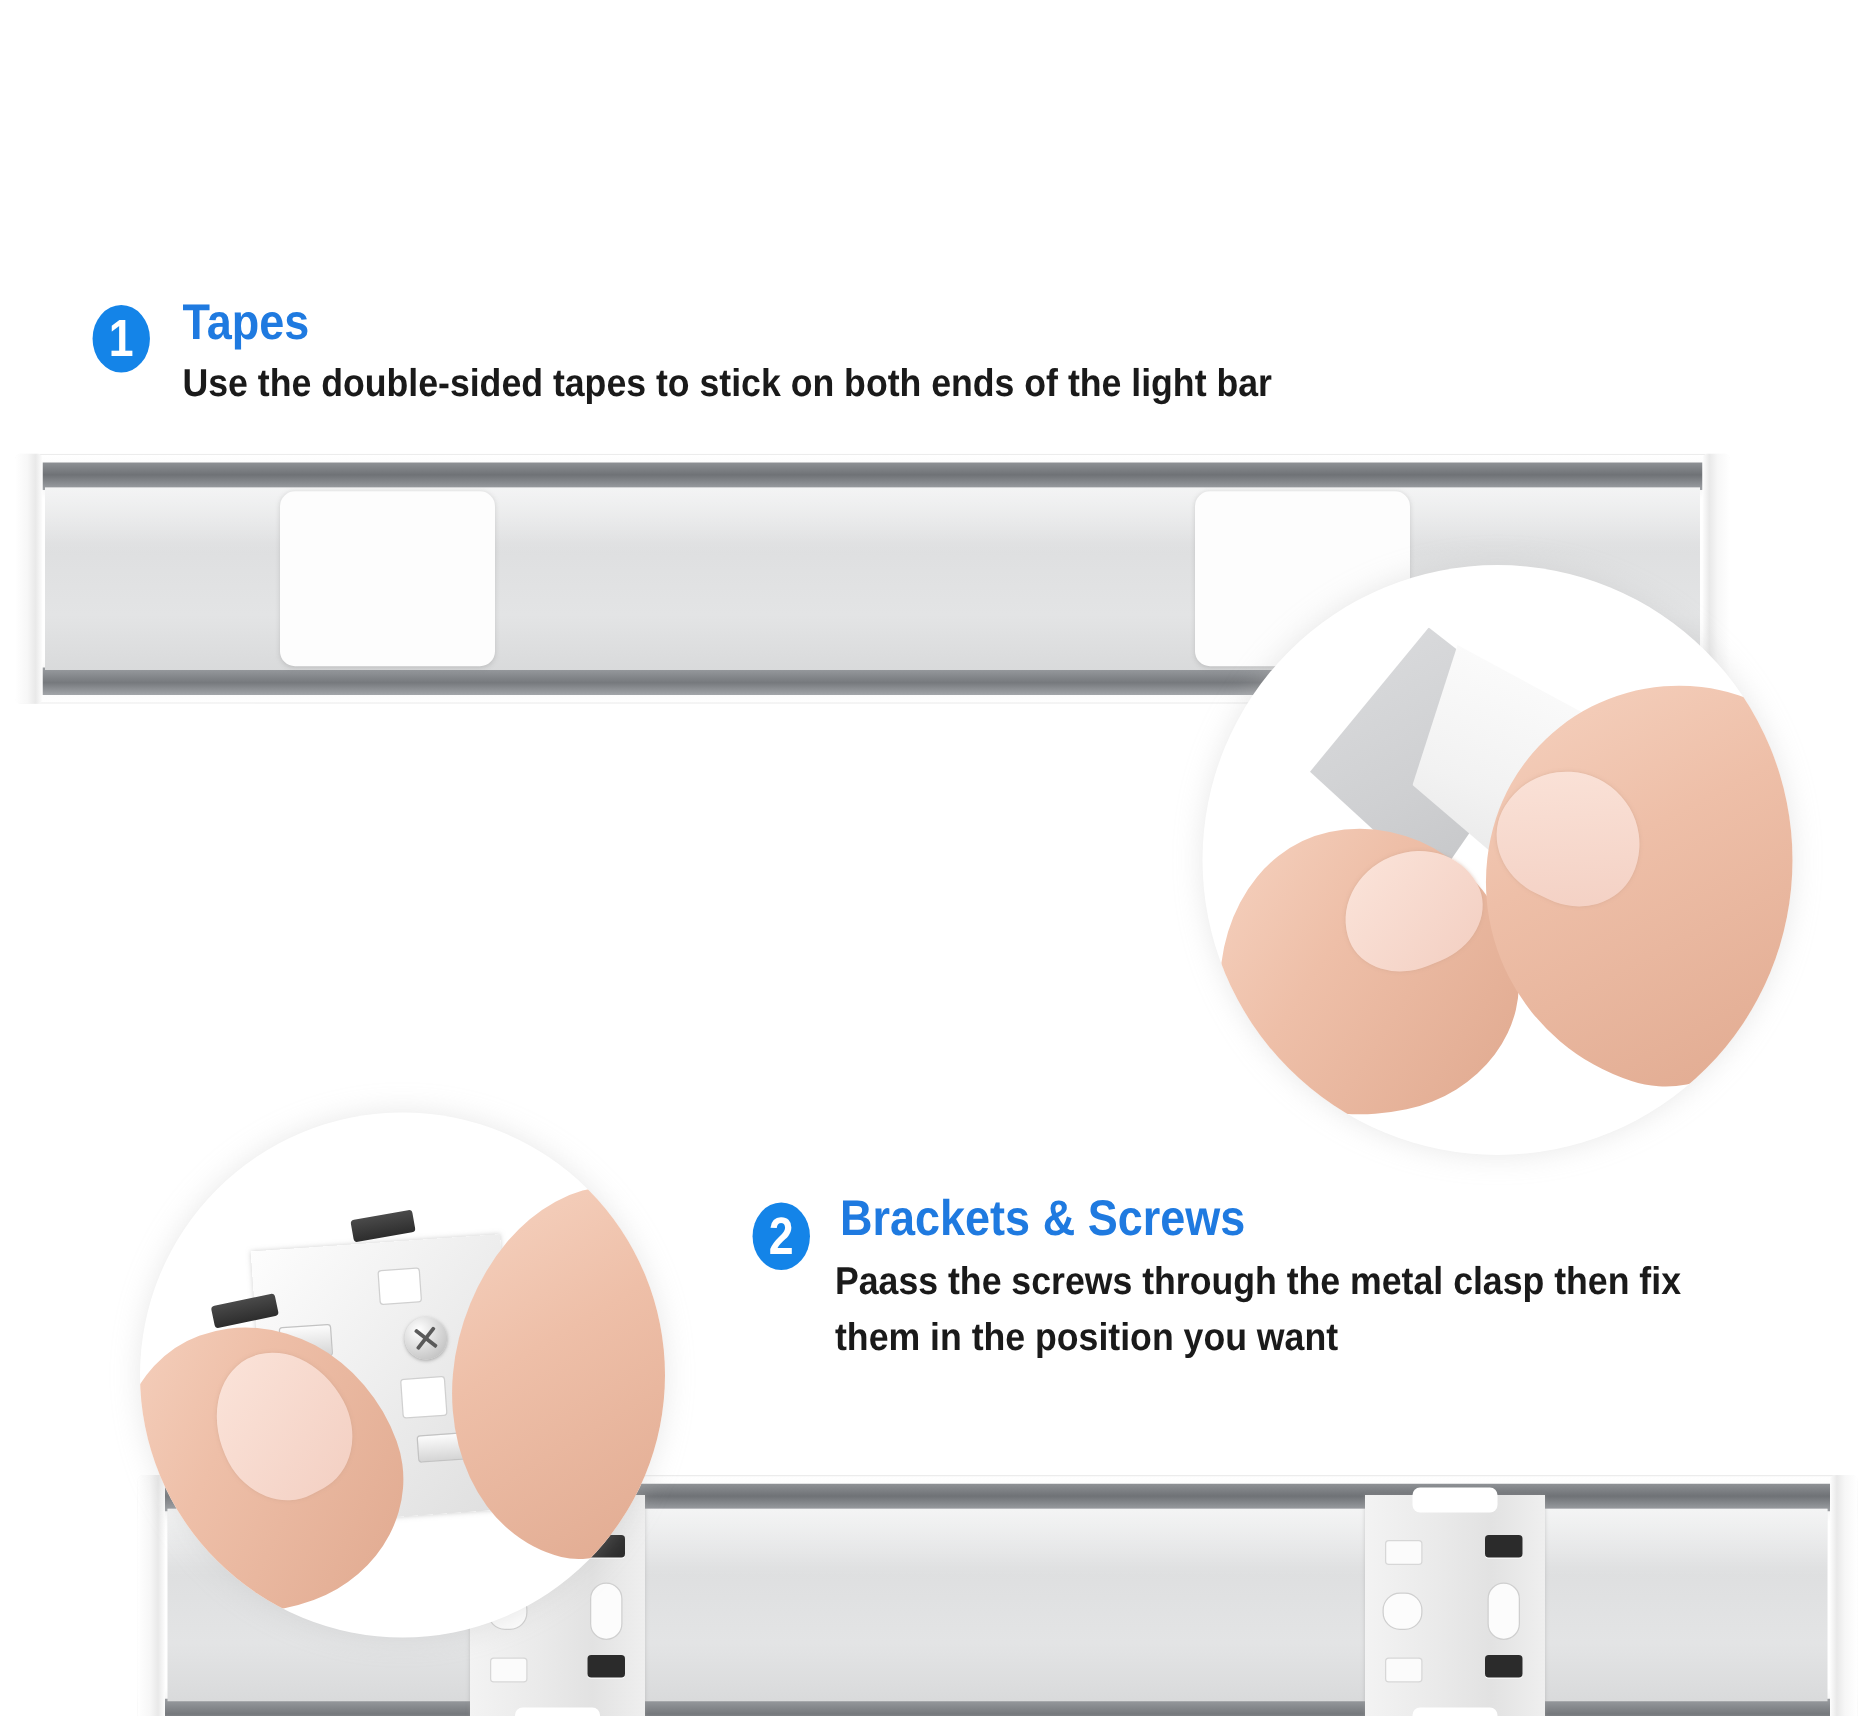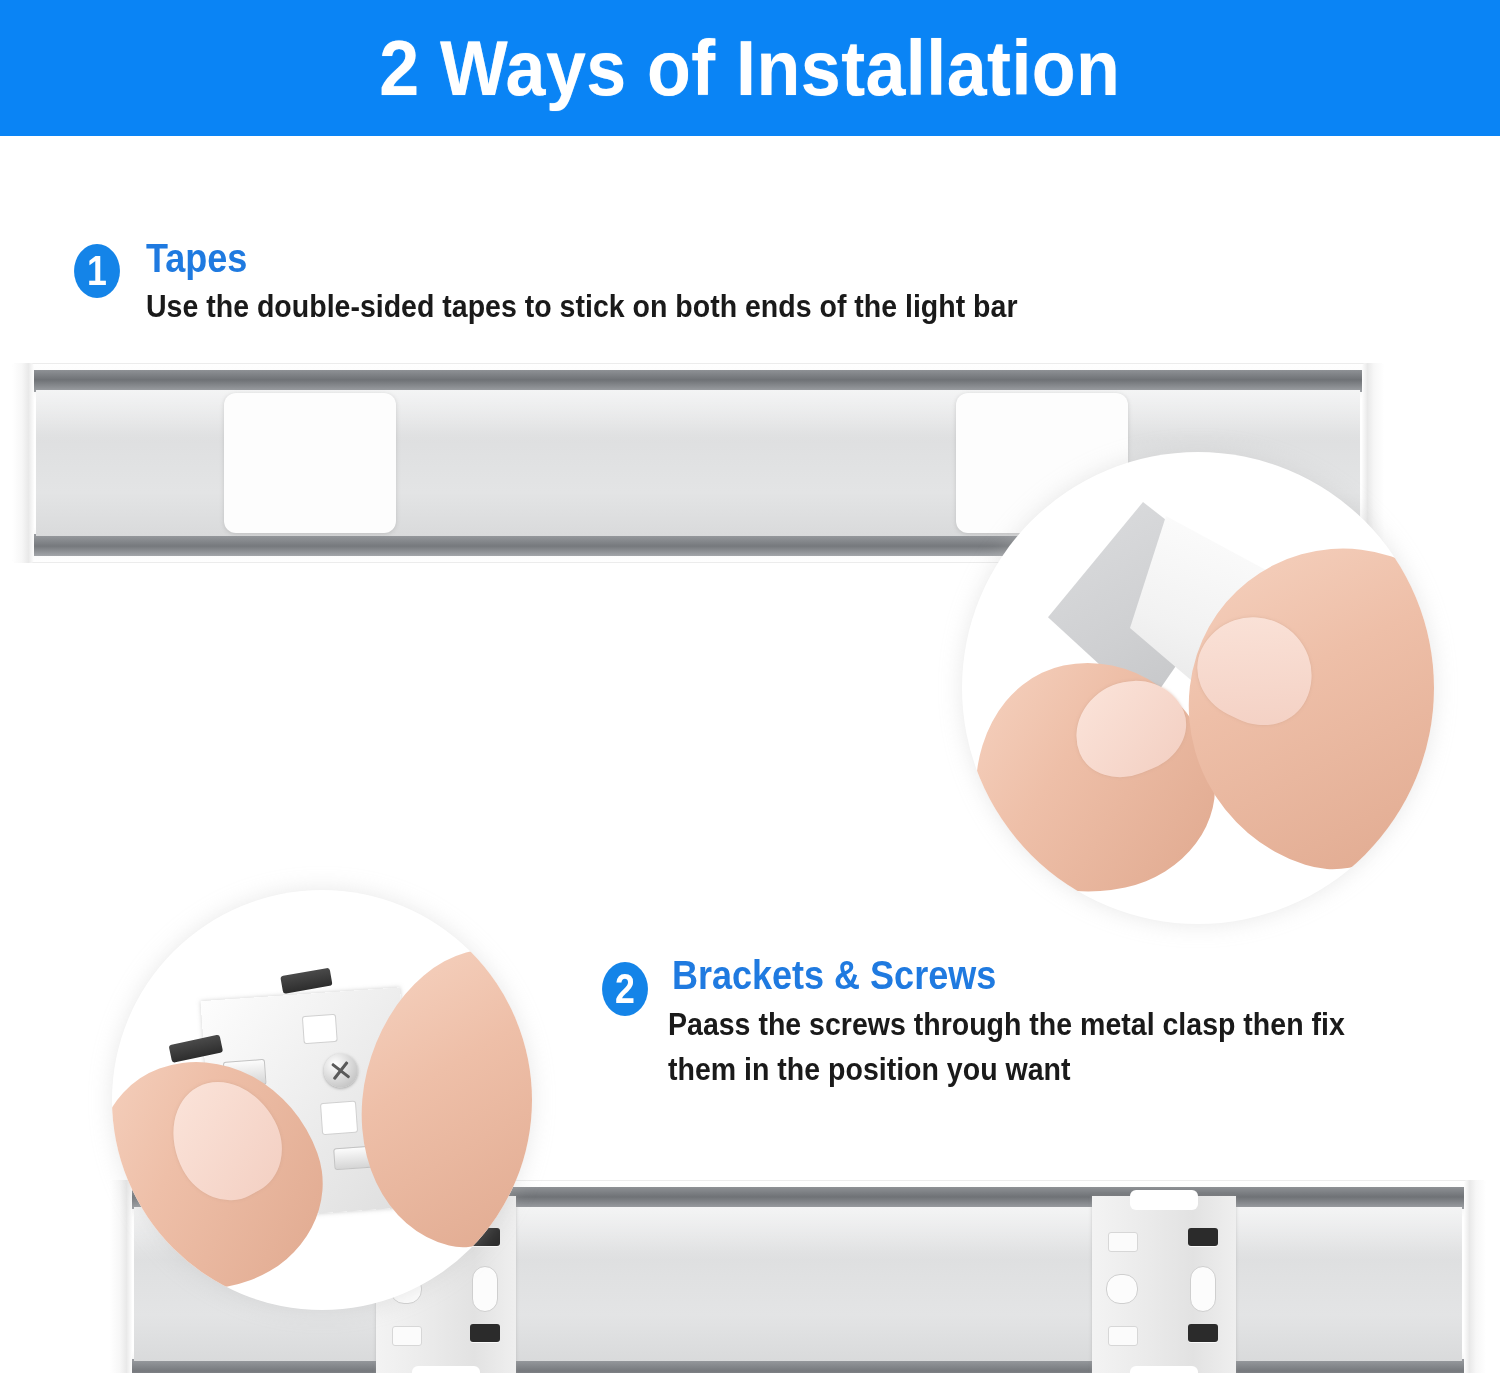--- a/index.html
+++ b/index.html
@@ -256,23 +256,20 @@
     top: 50%; left: 18%;
     height: 3px; width: 64%;
     transform: translateY(-50%) rotate(42deg);
   }
 </style>
 </head>
 <body>
 
 <div id="page">
 
-  <div class="header-banner">
-    <div class="header-title">2 Ways of Installation</div>
-  </div>
 
   <div class="step-badge" style="left:70px; top:244px;">1</div>
 
   <div class="step-title" style="left:146px; top:238px;">Tapes</div>
 
   <div class="step-desc" style="left:146px; top:285px; width:1000px;">Use the double-sided tapes to stick on both ends of the light bar</div>
 
   <div class="lightbar" style="left:12px; top:363px; width:1372px; height:200px;">
     <div class="bar-frame"></div>
     <div class="bar-channel-top"></div>

